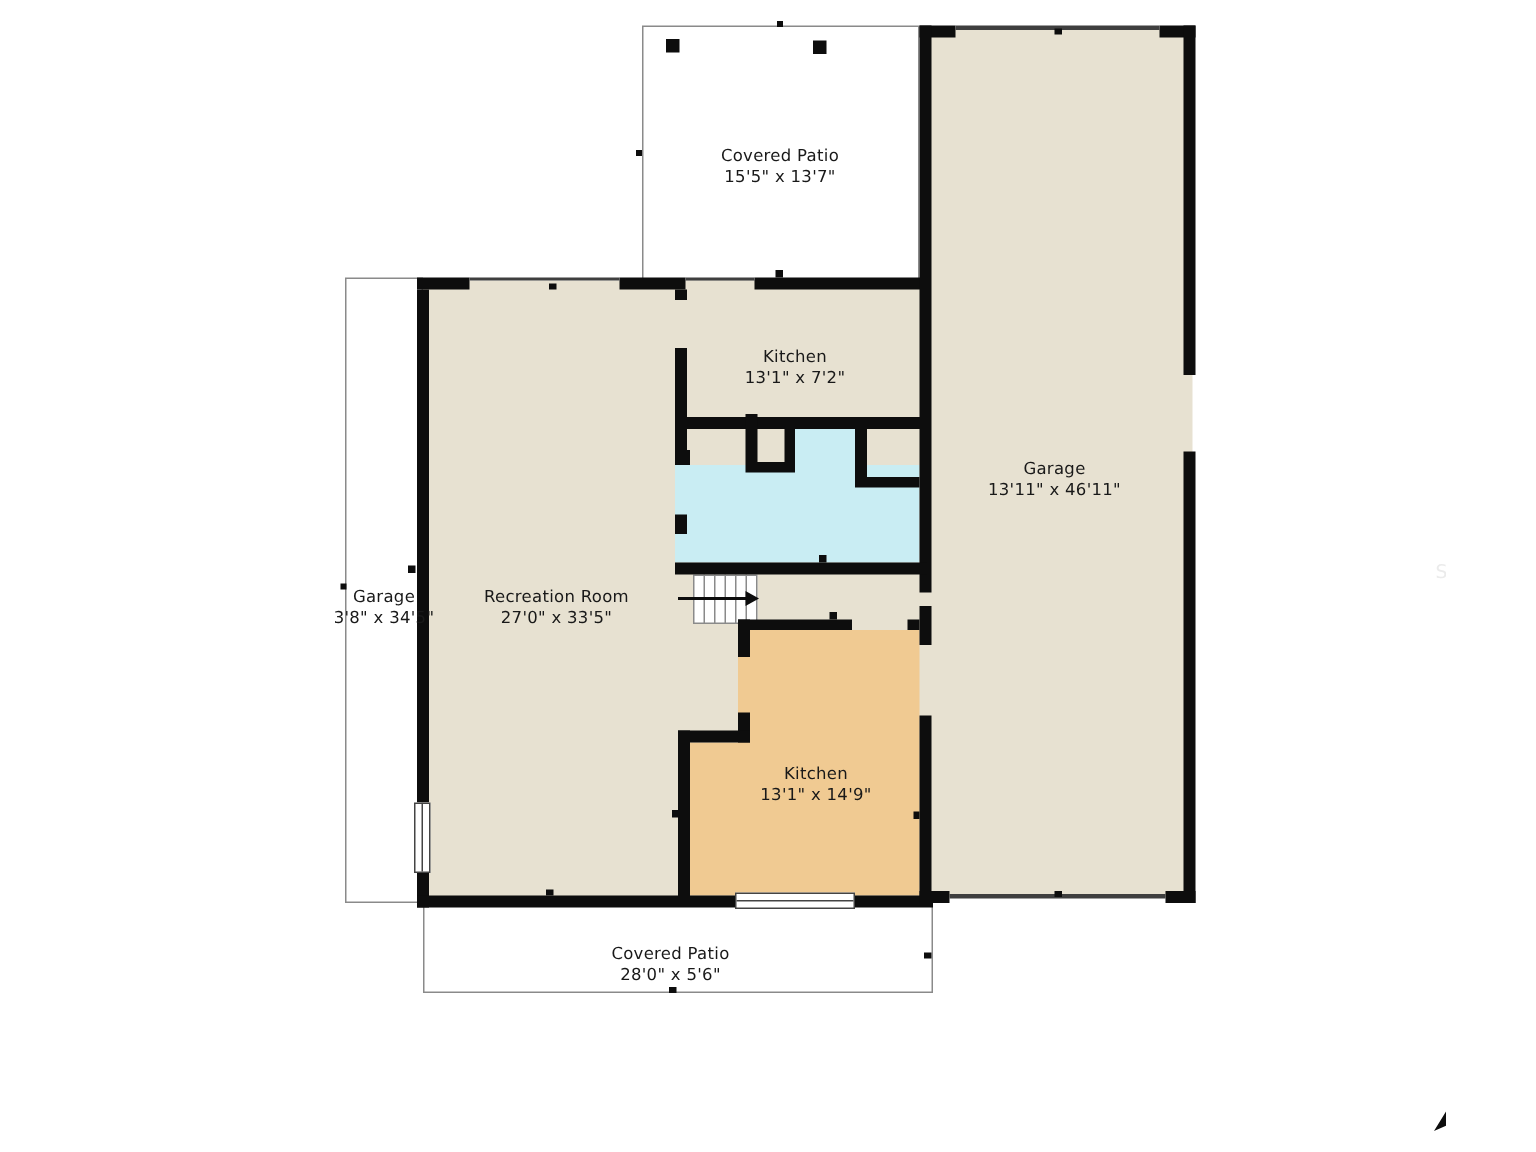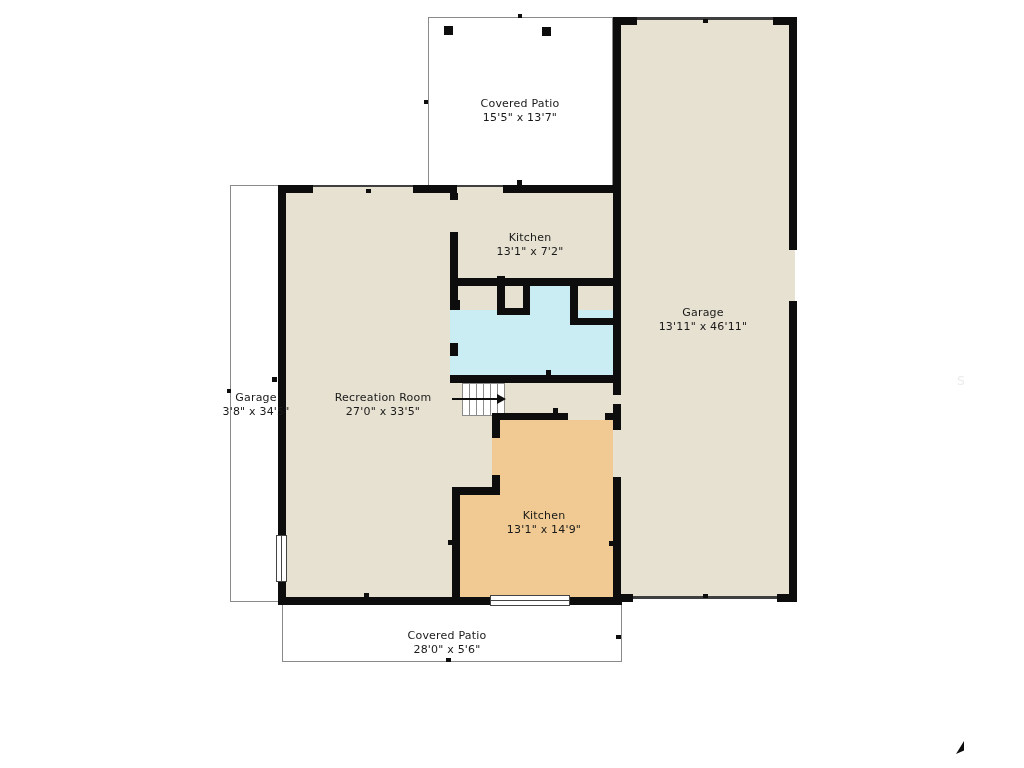--- a/index.html
+++ b/index.html
@@ -127,21 +127,21 @@
     <span>13'1" x 7'2"</span>
   </div>
   <div class="lbl" style="left:633px;top:306px;width:140px;">
     <span>Garage</span>
     <span>13'11" x 46'11"</span>
   </div>
   <div class="lbl" style="left:216px;top:391px;width:80px;">
     <span>Garage</span>
     <span>3'8" x 34'5"</span>
   </div>
-  <div class="lbl" style="left:300px;top:391px;width:166px;">
+  <div class="lbl" style="left:288px;top:391px;width:166px;">
     <span>Recreation Room</span>
     <span>27'0" x 33'5"</span>
   </div>
   <div class="lbl" style="left:474px;top:509px;width:140px;">
     <span>Kitchen</span>
     <span>13'1" x 14'9"</span>
   </div>
   <div class="lbl" style="left:367px;top:629px;width:160px;">
     <span>Covered Patio</span>
     <span>28'0" x 5'6"</span>

